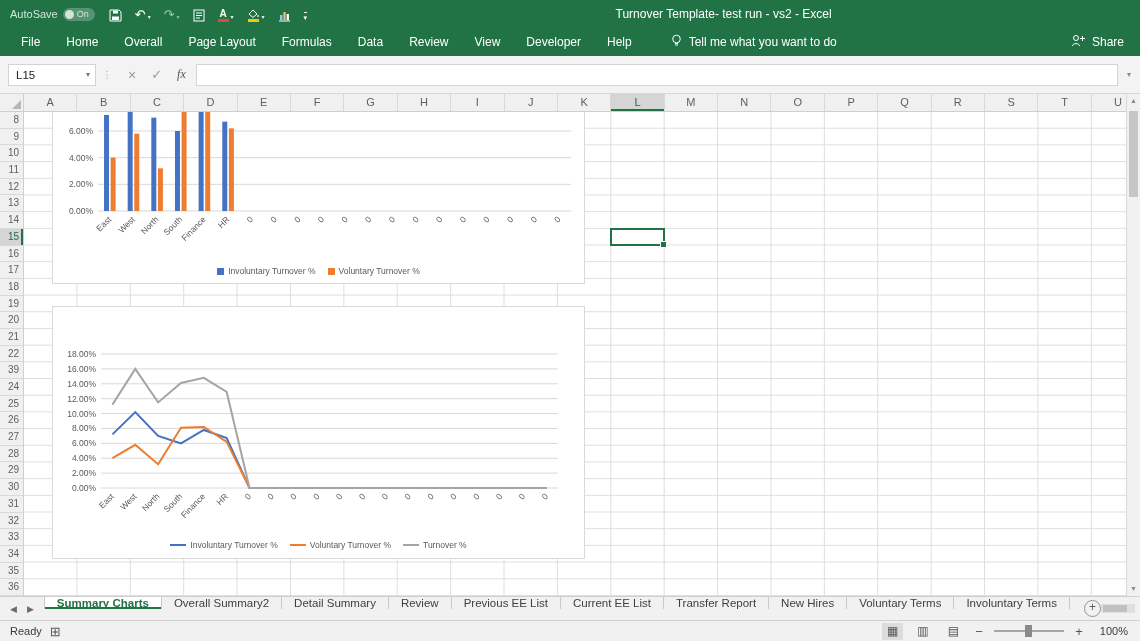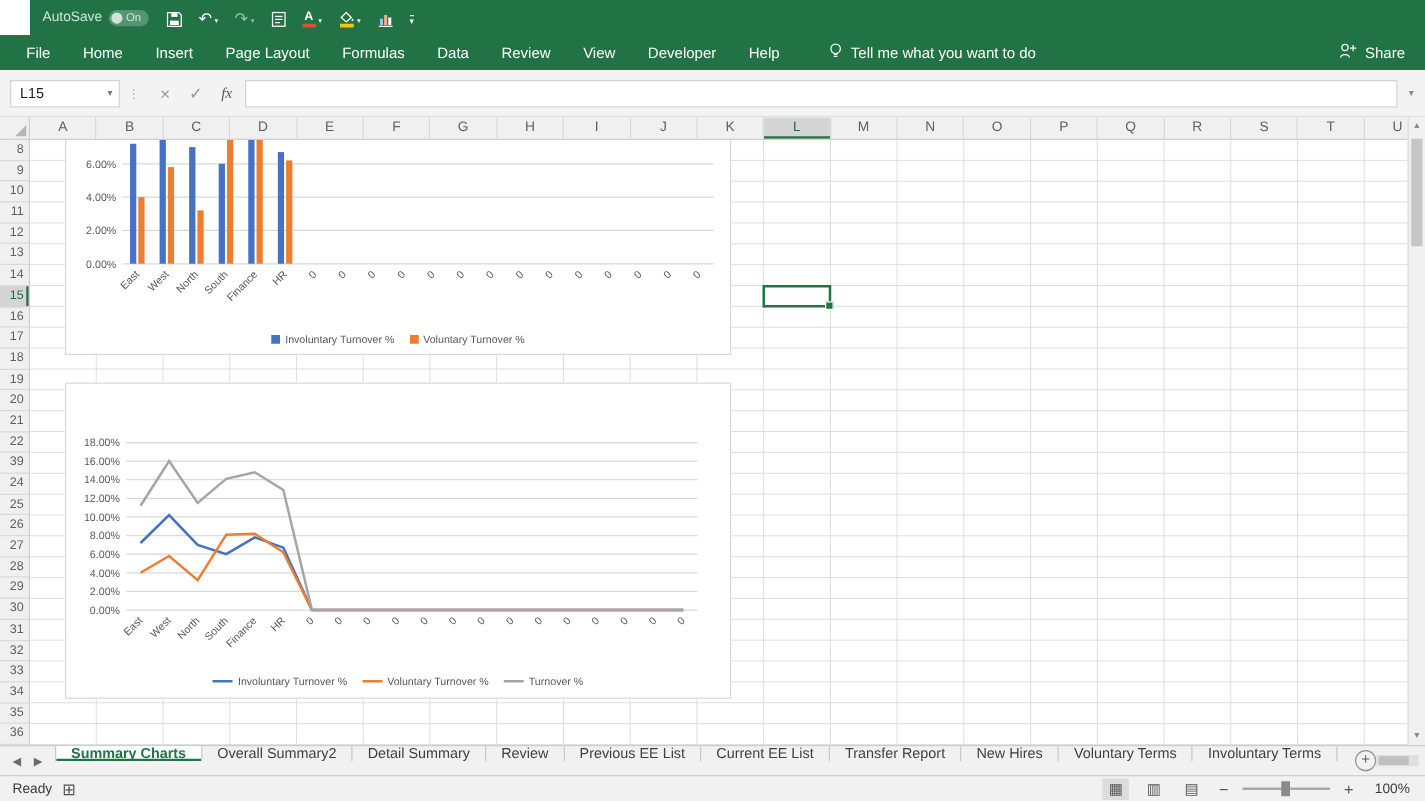--- a/index.html
+++ b/index.html
@@ -1,20 +1,20 @@
 <!DOCTYPE html>
 <html><head>
 <meta charset="utf-8">
 <style>
   html,body{margin:0;padding:0;}
   body{width:1140px;height:641px;overflow:hidden;font-family:"Liberation Sans",sans-serif;background:#fff;}
   .app{position:relative;width:1140px;height:641px;background:#fff;}
 
   
-  .titlebar{height:28px;background:#217346;display:flex;align-items:center;color:#fff;margin-left:24px;}
+  .titlebar{height:28px;background:#217346;display:flex;align-items:center;color:#fff;}
   .tb-left{display:flex;align-items:center;padding-left:10px;}
   .autosave{display:flex;align-items:center;gap:5px;opacity:.8;font-size:11px;}
   .as-pill{display:inline-flex;align-items:center;background:rgba(255,255,255,.3);border-radius:8px;height:13px;padding:0 6px 0 2px;gap:3px;}
   .as-knob{width:9px;height:9px;border-radius:50%;background:#fff;}
   .as-state{font-size:9px;}
   .qat{display:flex;align-items:center;gap:13px;margin-left:14px;}
   .qat-btn{display:flex;align-items:flex-end;gap:2px;height:16px;}
   .qat-glyph{font-size:13px;line-height:14px;}
   .dim{opacity:.55;}
   .mini-arrow{font-size:6px;line-height:10px;opacity:.9;}
@@ -162,27 +162,28 @@
               <rect x="2" y="6" width="2.4" height="5" fill="#9dc3e6"></rect>
               <rect x="5.3" y="3" width="2.4" height="8" fill="#f4b183"></rect>
               <rect x="8.6" y="5" width="2.4" height="6" fill="#ffffff"></rect>
             </svg>
         </span>
         <span class="qat-btn">
             <span class="qat-custom">▾</span>
           </span>
       </div>
     </div>
+    <div class="tb-title">Turnover Template- test run - vs2 -  Excel</div>
   </div>
 
   <div class="ribbon">
     <div class="rtabs" id="ribbonTabs">
         <div class="rtab">File</div>
         <div class="rtab">Home</div>
-        <div class="rtab">Insert</div>
+        <div class="rtab">Overall</div>
         <div class="rtab">Page Layout</div>
         <div class="rtab">Formulas</div>
         <div class="rtab">Data</div>
         <div class="rtab">Review</div>
         <div class="rtab">View</div>
         <div class="rtab">Developer</div>
         <div class="rtab">Help</div>
       </div>
     <div class="tellme">
       <span>

